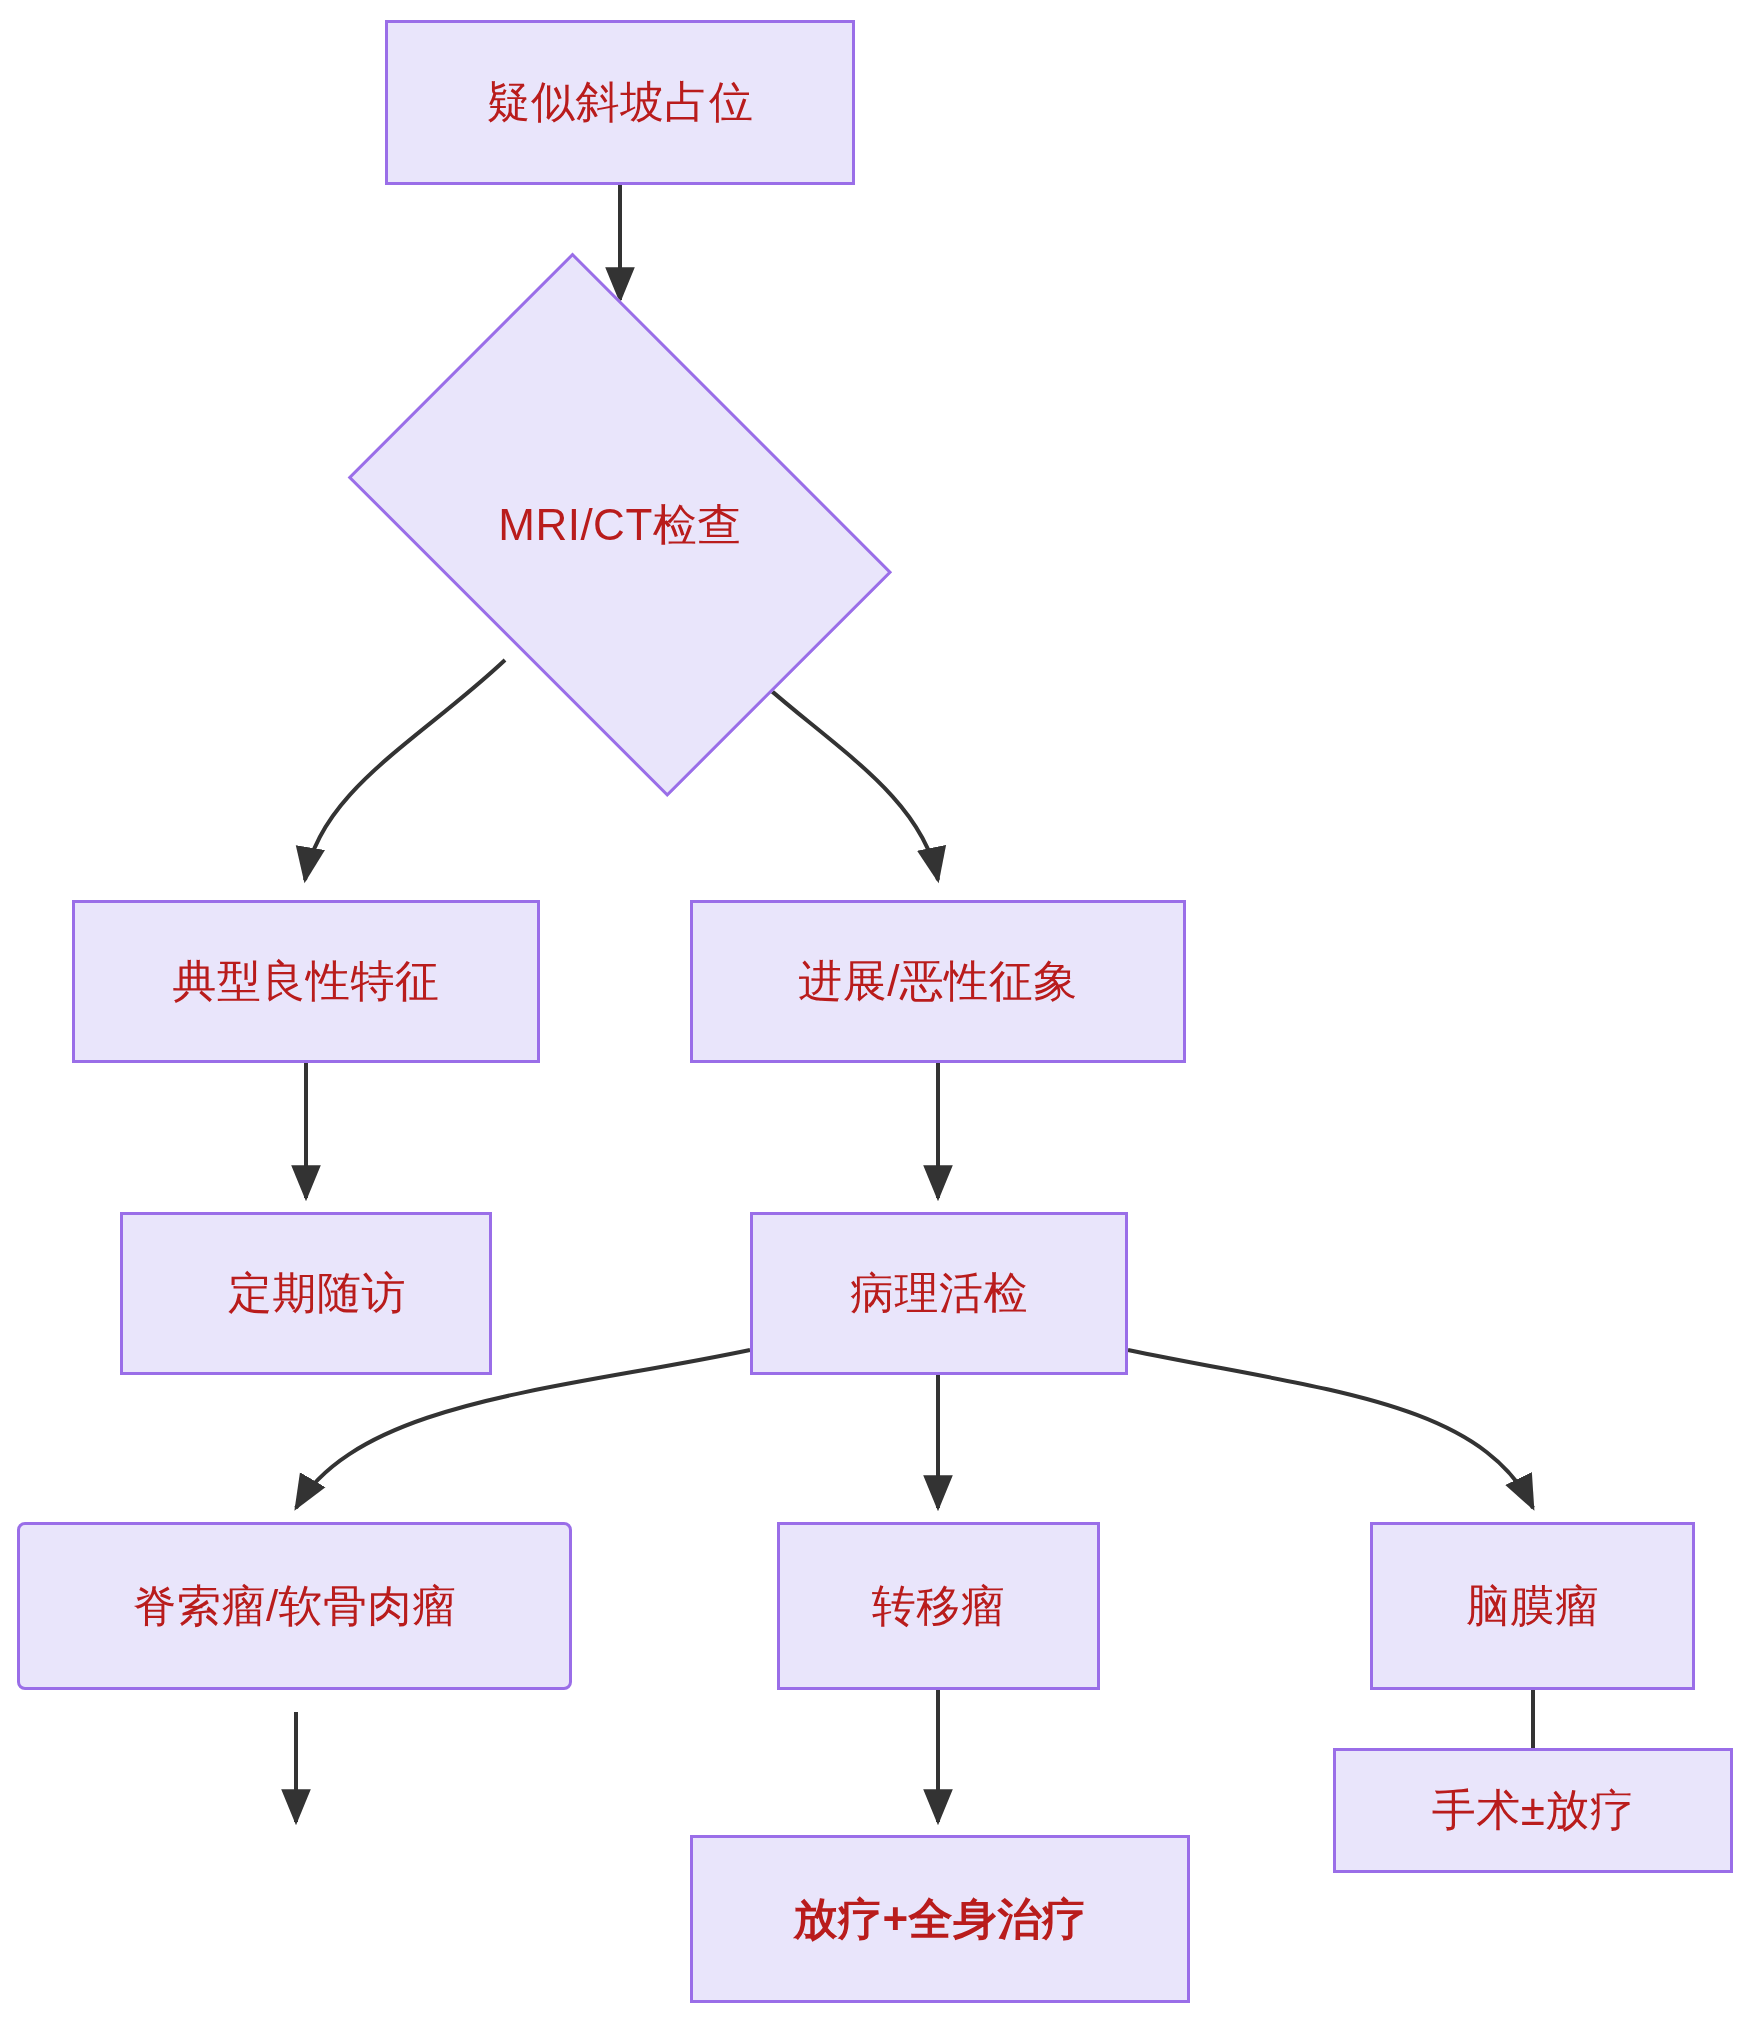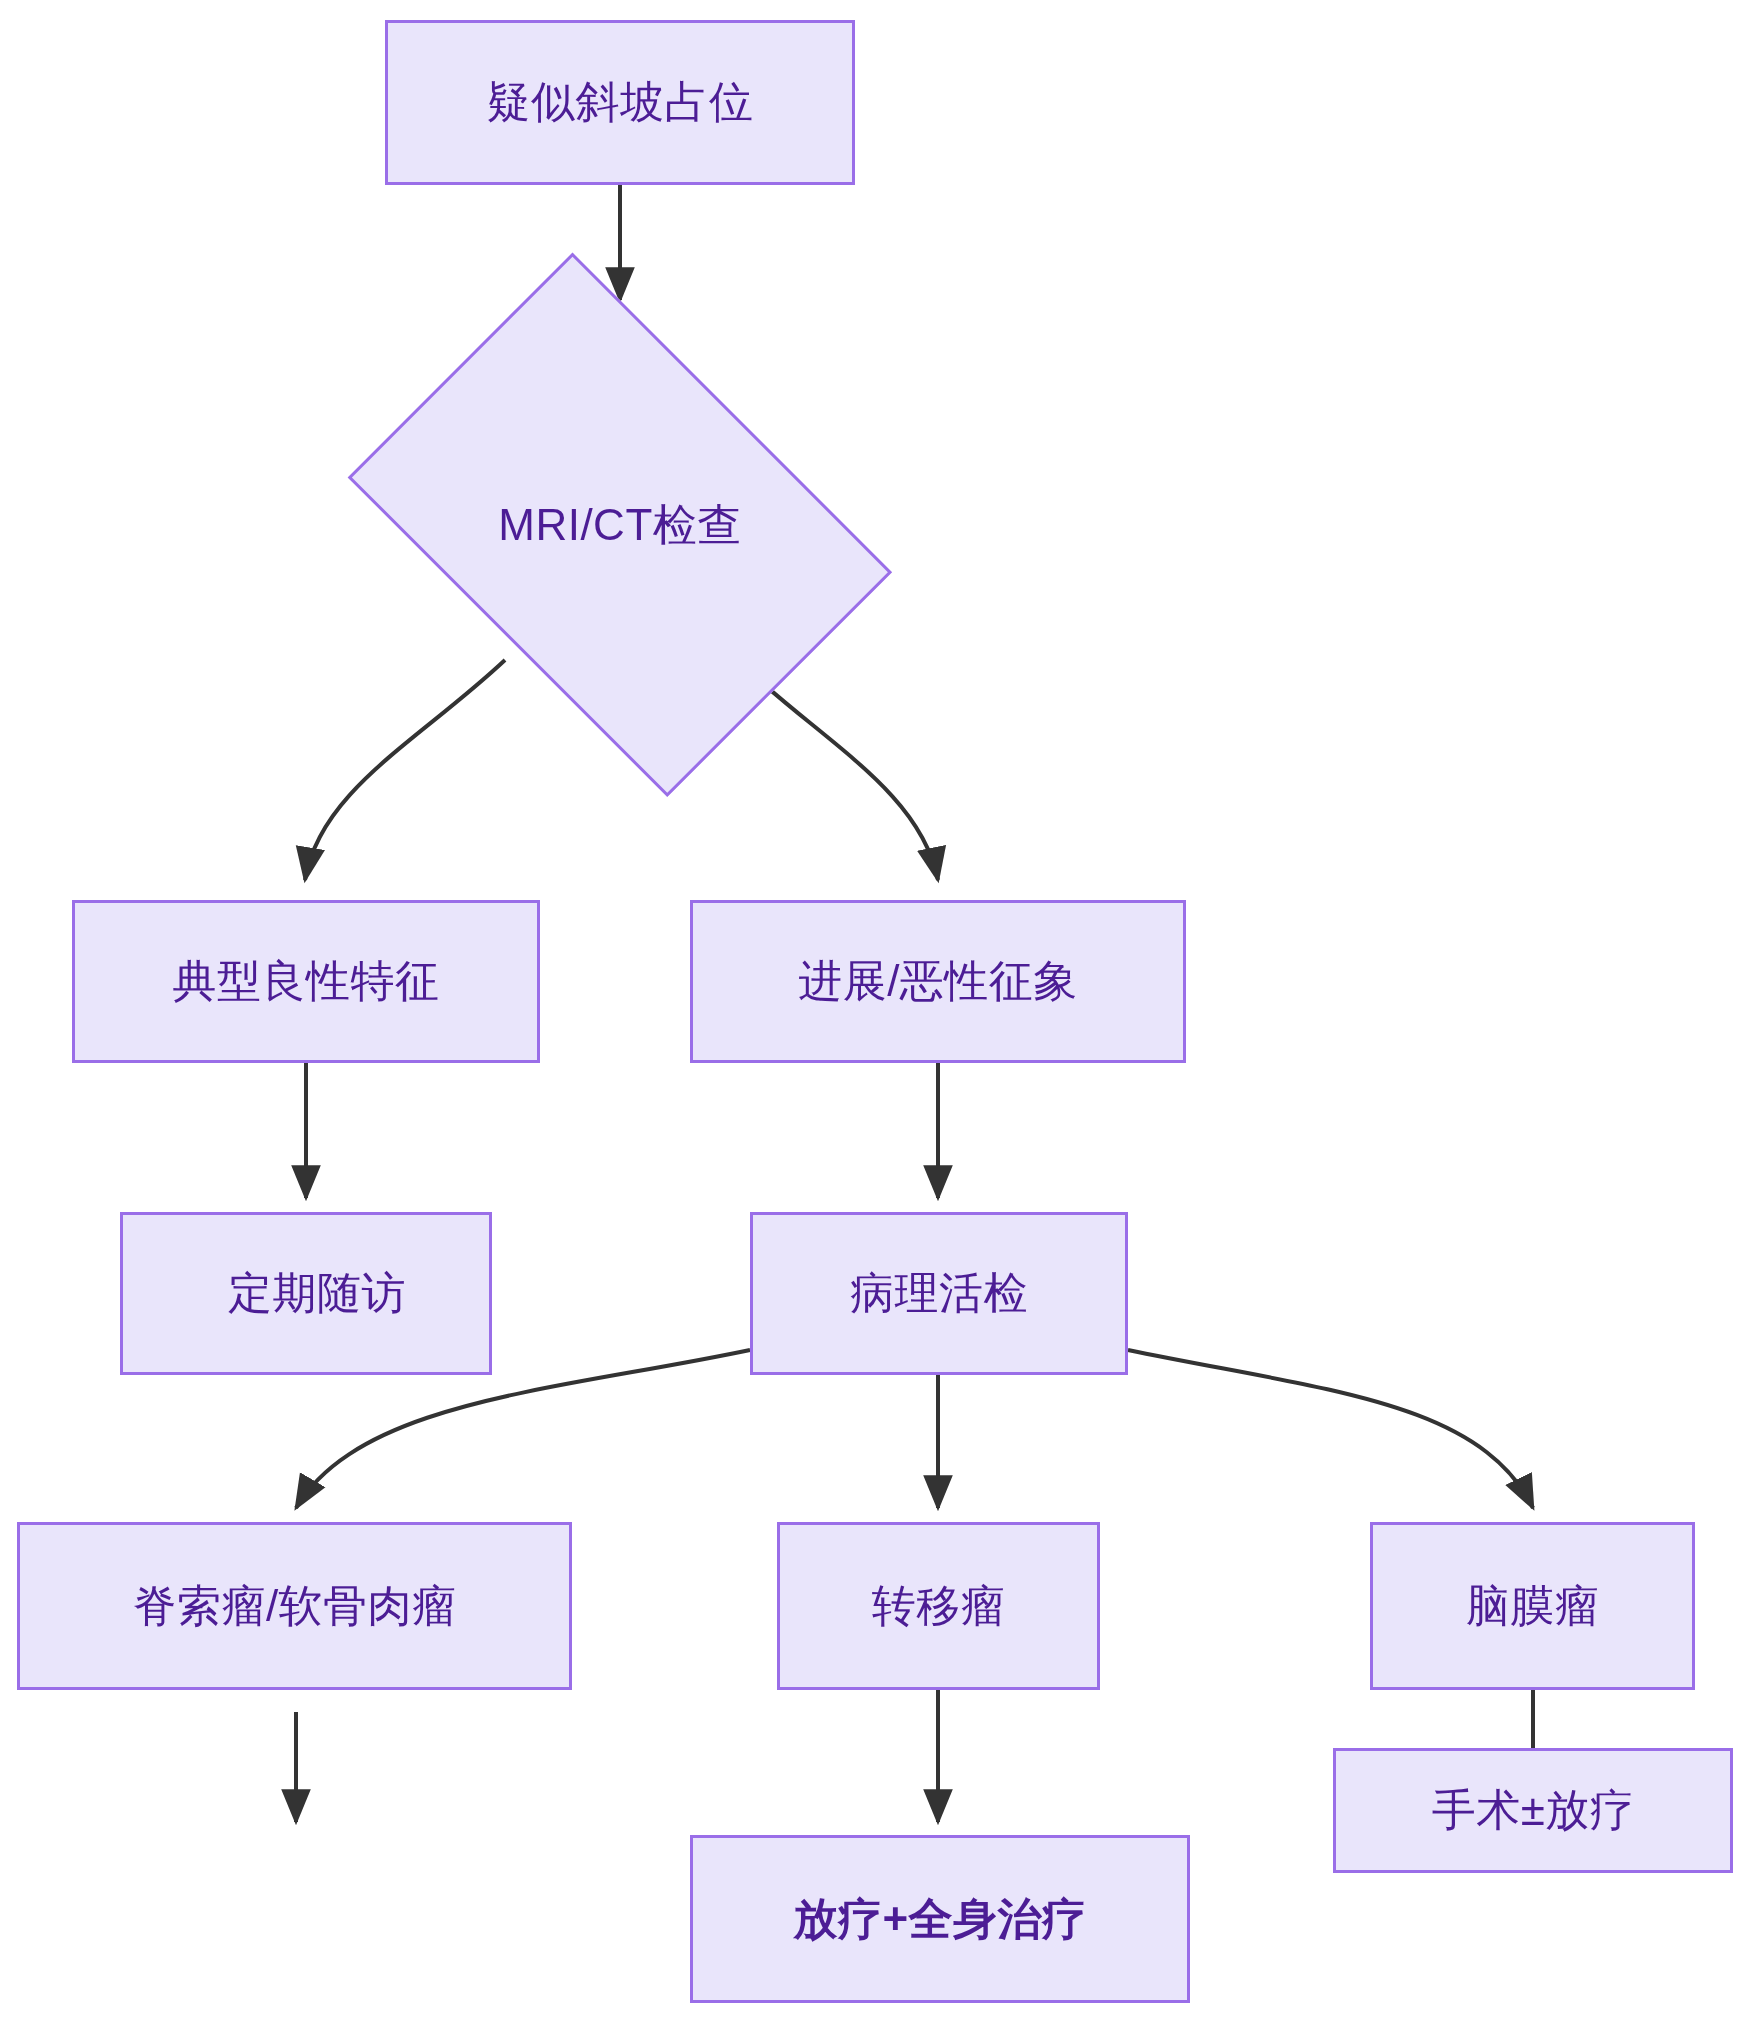--- a/index.html
+++ b/index.html
@@ -37,21 +37,21 @@
     color: #333333;
     text-align: center;
     line-height: 1.2;
     z-index: 2;
   }
   .node .label {
     display: block;
     white-space: nowrap;
     font-size: 44px;
     letter-spacing: 0.5px;
-    color: #4c1d95;
+    color: #b91c1c;
   }
   
   .node.decision {
     background: transparent;
     border: none;
   }
   .node.decision .diamond-shape {
     position: absolute;
     left: 50%;
     top: 50%;
@@ -121,21 +121,21 @@
   </div>
 
   <div class="node" style="left:120px; top:1212px; width:372px; height:163px;padding-left:22px;">
     <span class="label">定期随访</span>
   </div>
 
   <div class="node" style="left:750px; top:1212px; width:378px; height:163px;">
     <span class="label">病理活检</span>
   </div>
 
-  <div class="node" style="left:17px; top:1522px; width:555px; height:168px;">
+  <div class="node" style="left:17px; top:1522px; width:555px; height:168px;border-radius:8px;">
     <span class="label">脊索瘤/软骨肉瘤</span>
   </div>
 
   <div class="node" style="left:777px; top:1522px; width:323px; height:168px;">
     <span class="label">转移瘤</span>
   </div>
 
   <div class="node" style="left:1370px; top:1522px; width:325px; height:168px;">
     <span class="label">脑膜瘤</span>
   </div>

